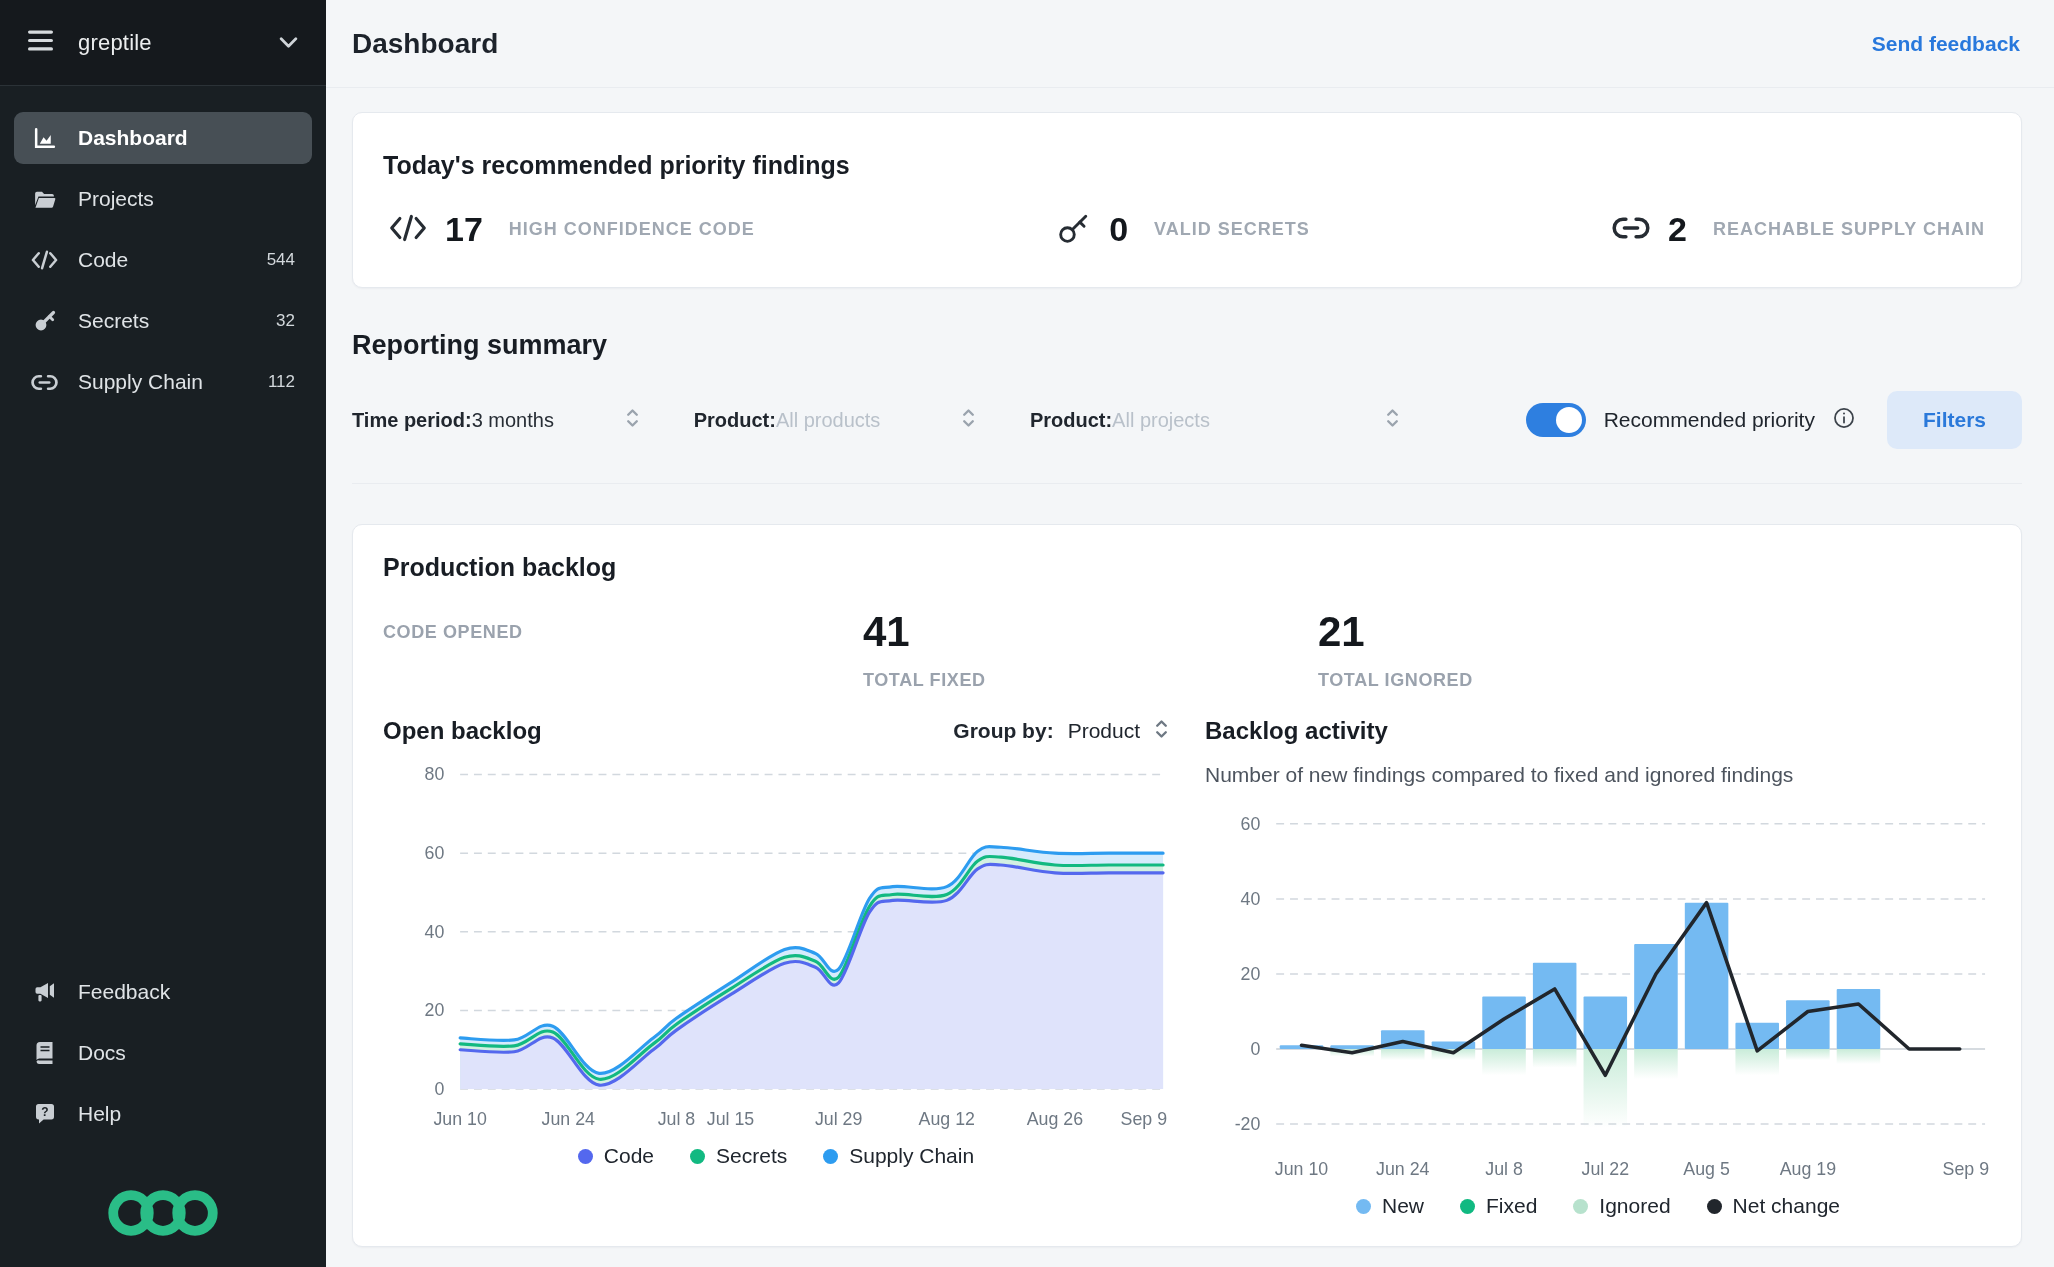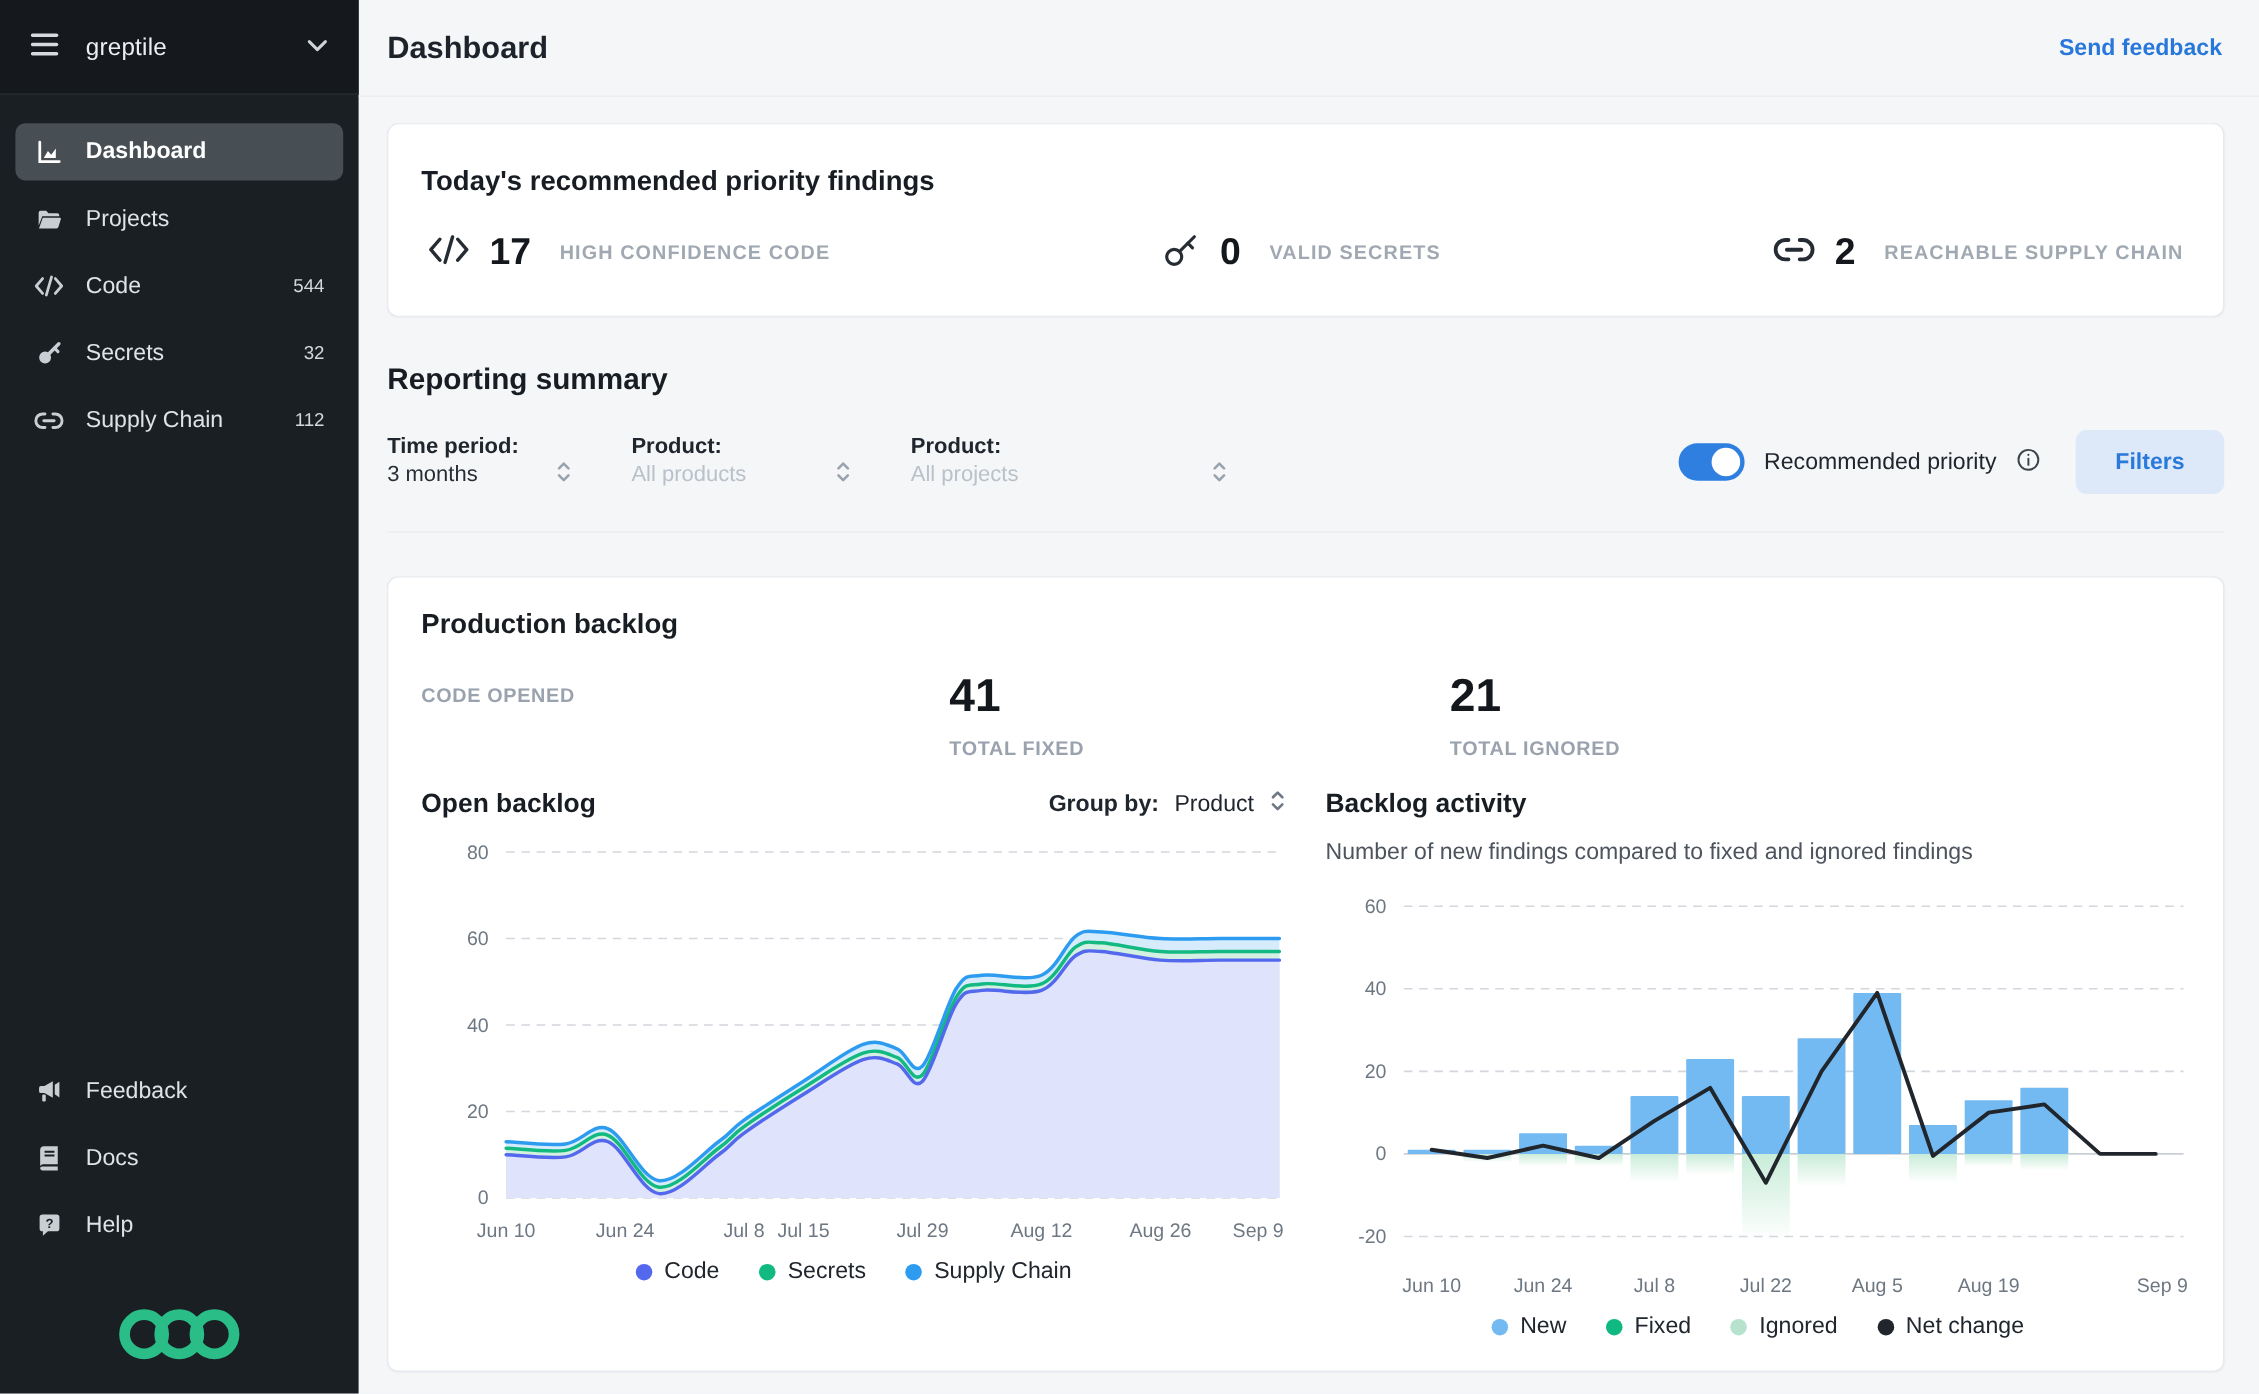--- a/index.html
+++ b/index.html
@@ -33,21 +33,21 @@
   .priority-card { padding:38px 30px; }
   .card-title { font-size:25px; font-weight:bold; color:#181d24; }
   .p-stats { display:flex; justify-content:space-between; align-items:center; margin-top:30px; padding:0 6px;gap:48px; }
   .p-stat { display:flex; align-items:center; gap:18px; }
   .p-num { font-size:34px; font-weight:bold; color:#14181d; }
   .p-label { font-size:18px; font-weight:bold; color:#a0a8b2; letter-spacing:1px; margin-left:8px; }
 
   
   .section-title { font-size:27px; font-weight:bold; margin:42px 0 30px; color:#181d24; }
   .filter-row { display:flex; align-items:center; padding-bottom:34px; border-bottom:1px solid #e9ecf0; }
-  .f-group { display:flex; align-items:flex-start; margin-right:54px;flex-direction:column; }
+  .f-group { display:flex; align-items:center; margin-right:54px; }
   .f-label { font-size:20px; font-weight:bold; color:#20262e; white-space:nowrap; }
   .f-select { display:flex; align-items:center; justify-content:space-between; gap:10px; font-size:20px; cursor:pointer; }
   .f-select.w1{ min-width:168px; } .f-select.w2{ min-width:200px; } .f-select.w3{ min-width:288px; }
   .f-value { color:#272d35; }
   .f-placeholder { color:#b9c1ca; }
   .right-cluster { margin-left:auto; display:flex; align-items:center; gap:18px; }
   .toggle { width:60px; height:34px; border-radius:17px; background:#2e7fe0; position:relative; cursor:pointer; }
   .toggle .knob { position:absolute; top:4px; right:4px; width:26px; height:26px; border-radius:50%; background:#fff; }
   .toggle-label { font-size:21px; color:#20262e; }
   .filters-btn { margin-left:14px; background:#dde9f9; color:#2b79da; font-weight:bold; font-size:21px; border:none; border-radius:10px; padding:17px 36px; cursor:pointer; font-family:inherit; }

